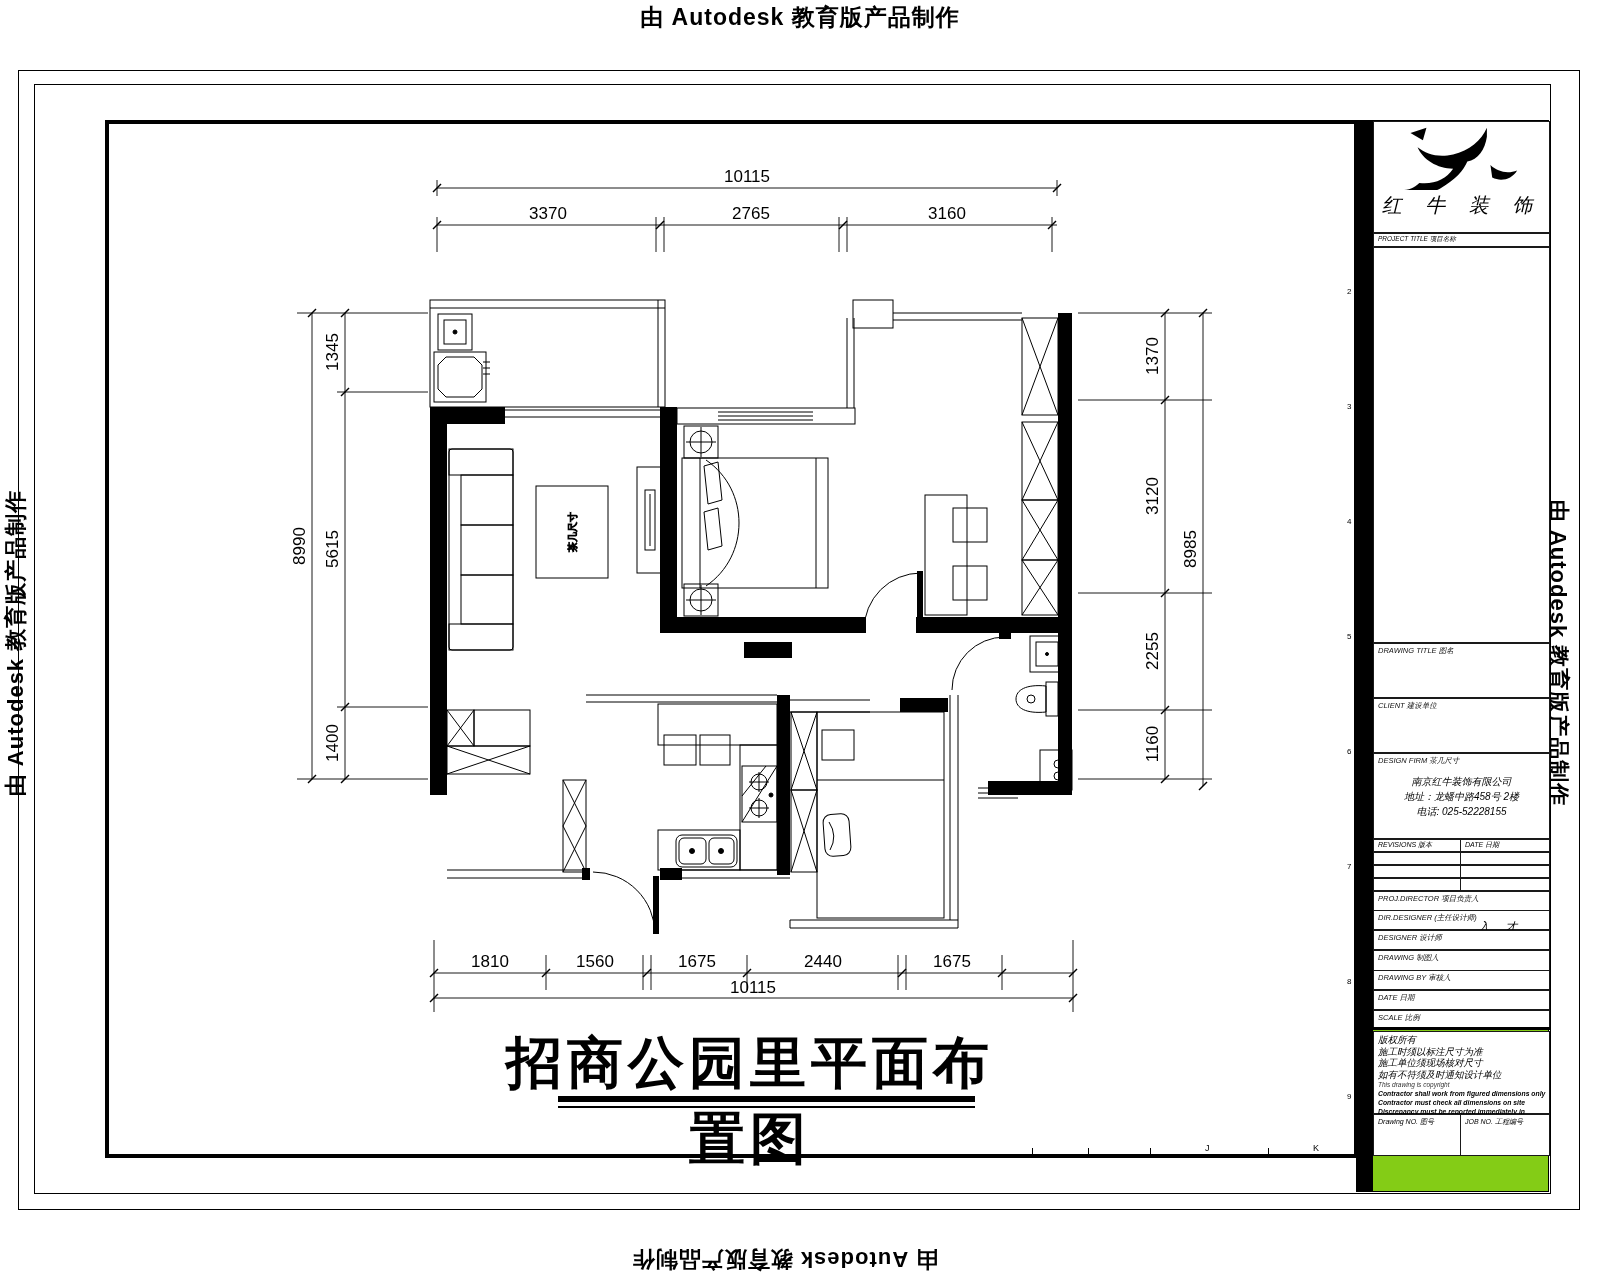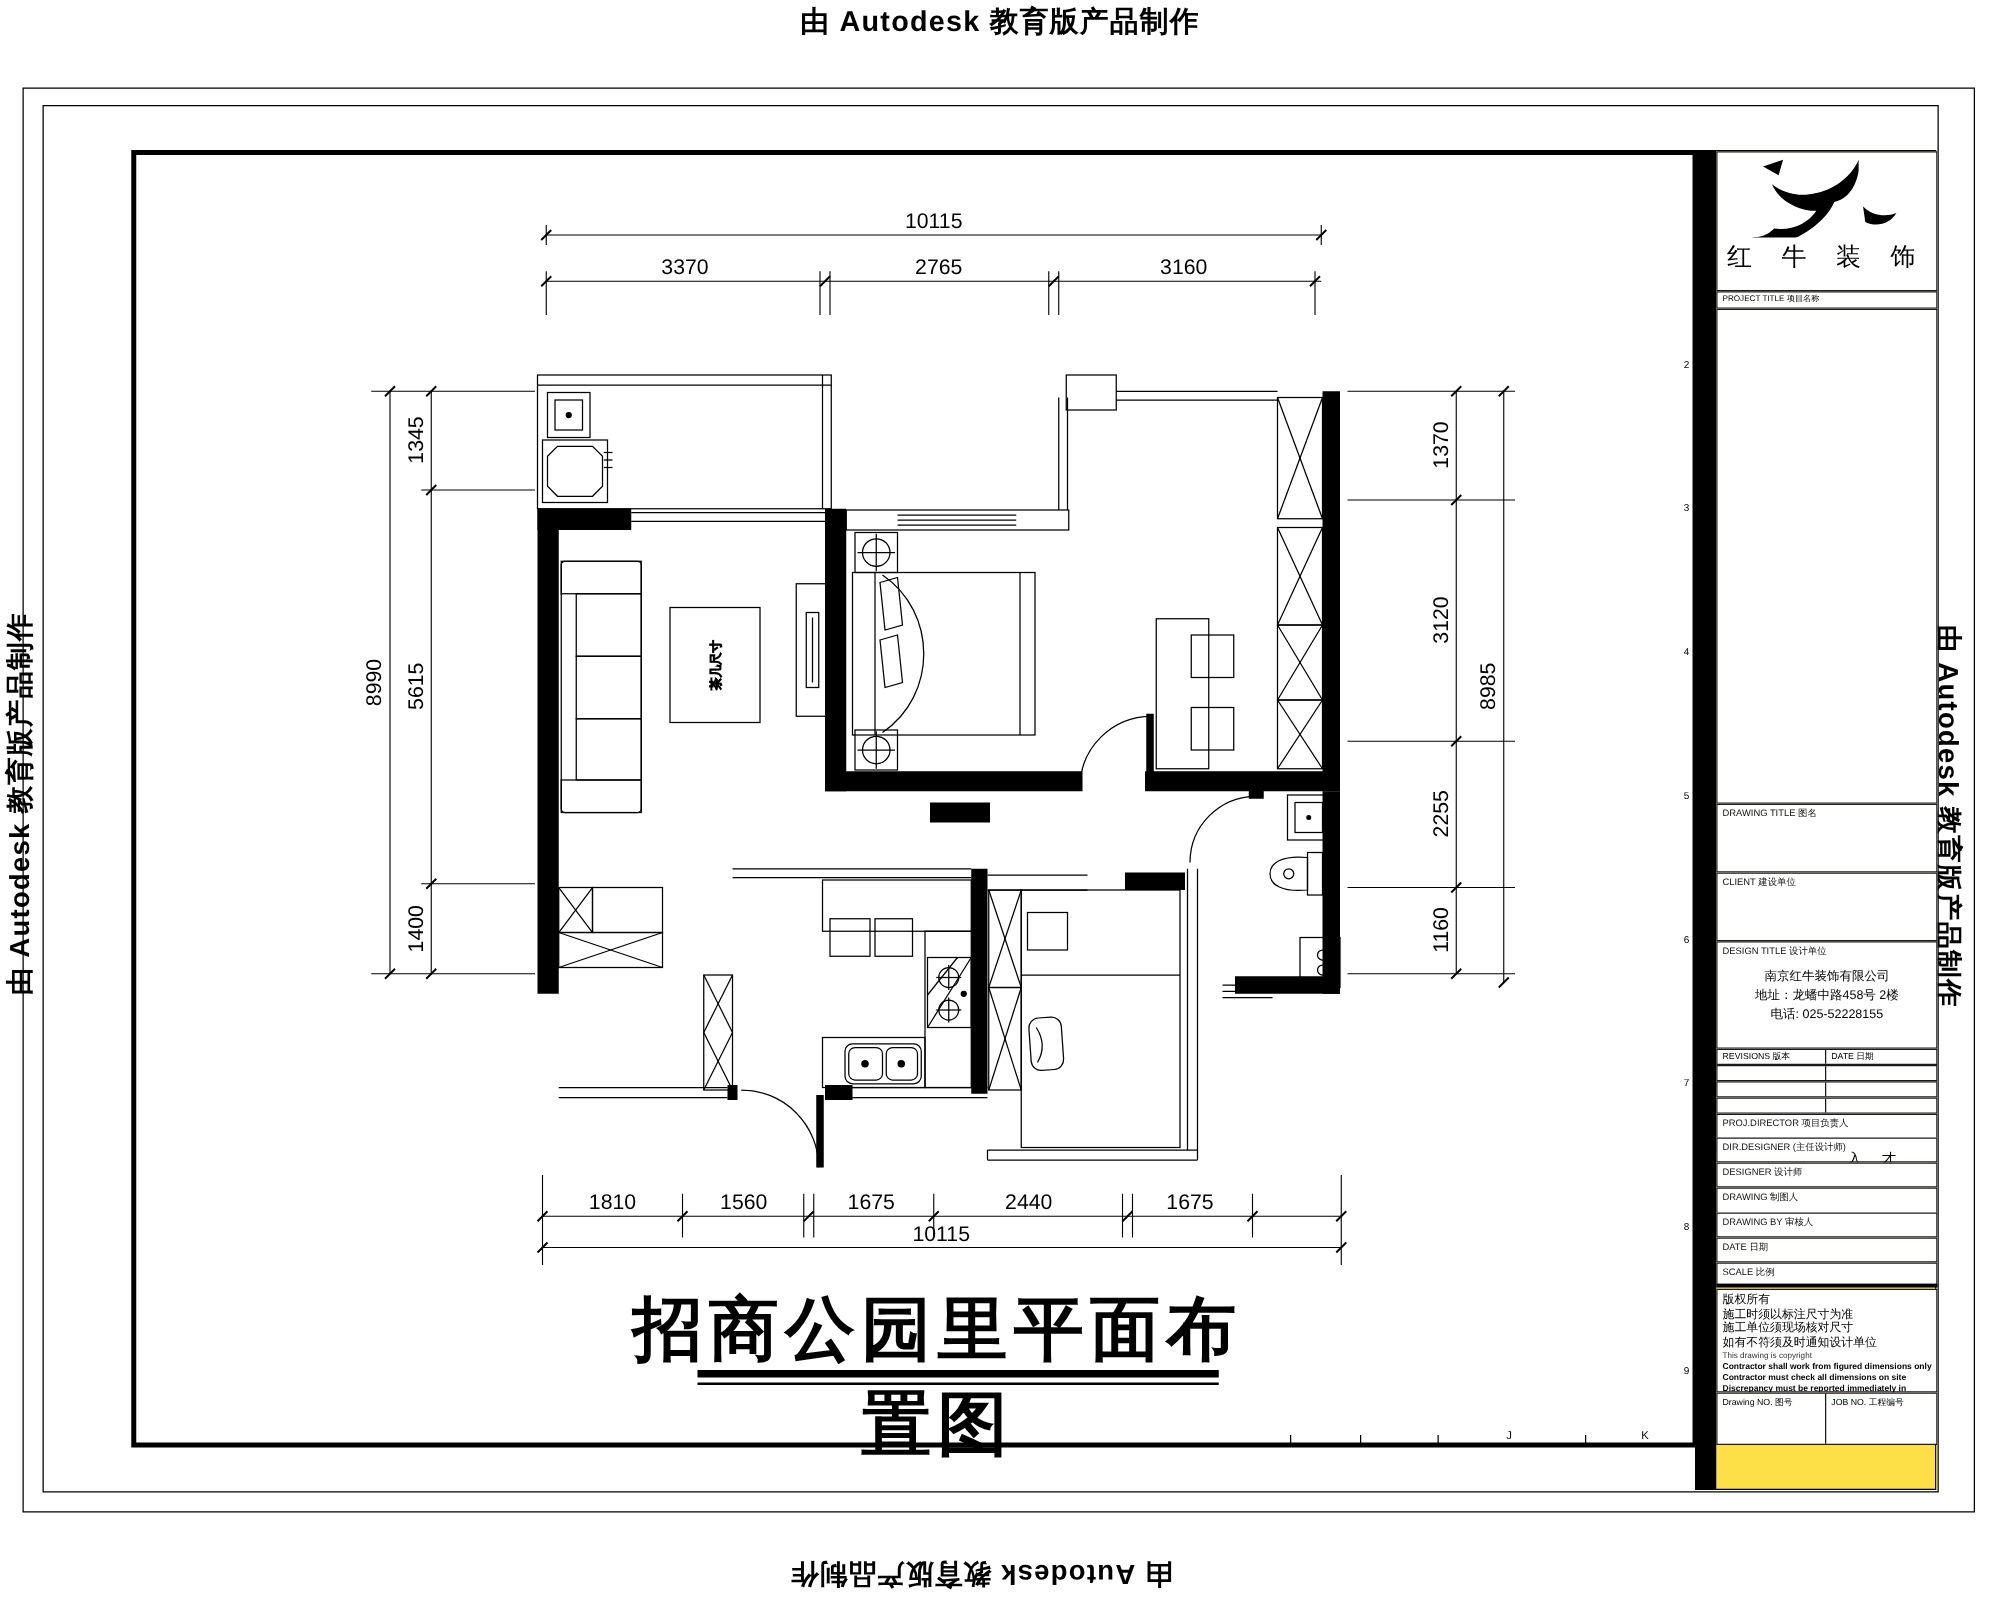--- a/index.html
+++ b/index.html
@@ -15,21 +15,21 @@
   
   .border1{left:18px;top:70px;width:1560px;height:1138px;border:1px solid #000;}
   .border2{left:34px;top:84px;width:1515px;height:1108px;border:1px solid #000;}
   .frame{left:105px;top:120px;width:1253px;height:1038px;border:4px solid #000;box-sizing:border-box;}
   .tbbar{left:1356px;top:120px;width:16px;height:1072px;background:#000;}
   
   .zn{font-size:8px;line-height:8px;}
   .zl{font-size:9px;line-height:9px;}
   .ztick{width:1px;height:8px;background:#000;}
   
-  .tb{left:1372px;top:120px;width:177px;height:1072px;box-sizing:border-box;border:1px solid #000;background:#fde047;}
+  .tb{left:1372px;top:120px;width:177px;height:1072px;box-sizing:border-box;border:1px solid #000;background:#84cc16;font-style:italic;}
   .tb .box{position:absolute;left:0;width:177px;box-sizing:border-box;border:1px solid #1a1a1a;background:#fff;}
   .tb .lab{font-size:7.5px;padding:2px 0 0 4px;color:#111;}
   .tb .cell-r{position:absolute;left:86px;top:0;bottom:0;border-left:1px solid #1a1a1a;width:91px;box-sizing:border-box;}
   .logo-name{text-align:center;font-size:20px;font-weight:500;letter-spacing:9px;margin-top:2px;white-space:nowrap;}
   .firm-info{text-align:center;font-size:10px;line-height:15px;margin-top:8px;}
   .fval{position:absolute;right:26px;top:8px;font-size:12px;letter-spacing:6px;}
   .nc{font-size:9.5px;line-height:11.5px;}
   .ne1{font-size:6.5px;line-height:8px;color:#333;margin-top:1px;}
   .ne{font-size:6.8px;line-height:9px;font-weight:bold;}
   
@@ -431,21 +431,21 @@
 
     <div class="box" style="top:522px;height:55px">
       <div class="lab">DRAWING TITLE 图名</div>
     </div>
 
     <div class="box" style="top:577px;height:55px">
       <div class="lab">CLIENT 建设单位</div>
     </div>
 
     <div class="box" style="top:632px;height:86px">
-      <div class="lab">DESIGN TITLE 设计单位</div>
+      <div class="lab">DESIGN FIRM 茶几尺寸</div>
       <div class="firm-info">
         <div>南京红牛装饰有限公司</div>
         <div>地址：龙蟠中路458号 2楼</div>
         <div>电话: 025-52228155</div>
       </div>
     </div>
 
     <div class="box" style="top:718px;height:13px">
       <div style="font-size:7px;padding-left:4px">REVISIONS 版本</div>
       <div class="cell-r">

